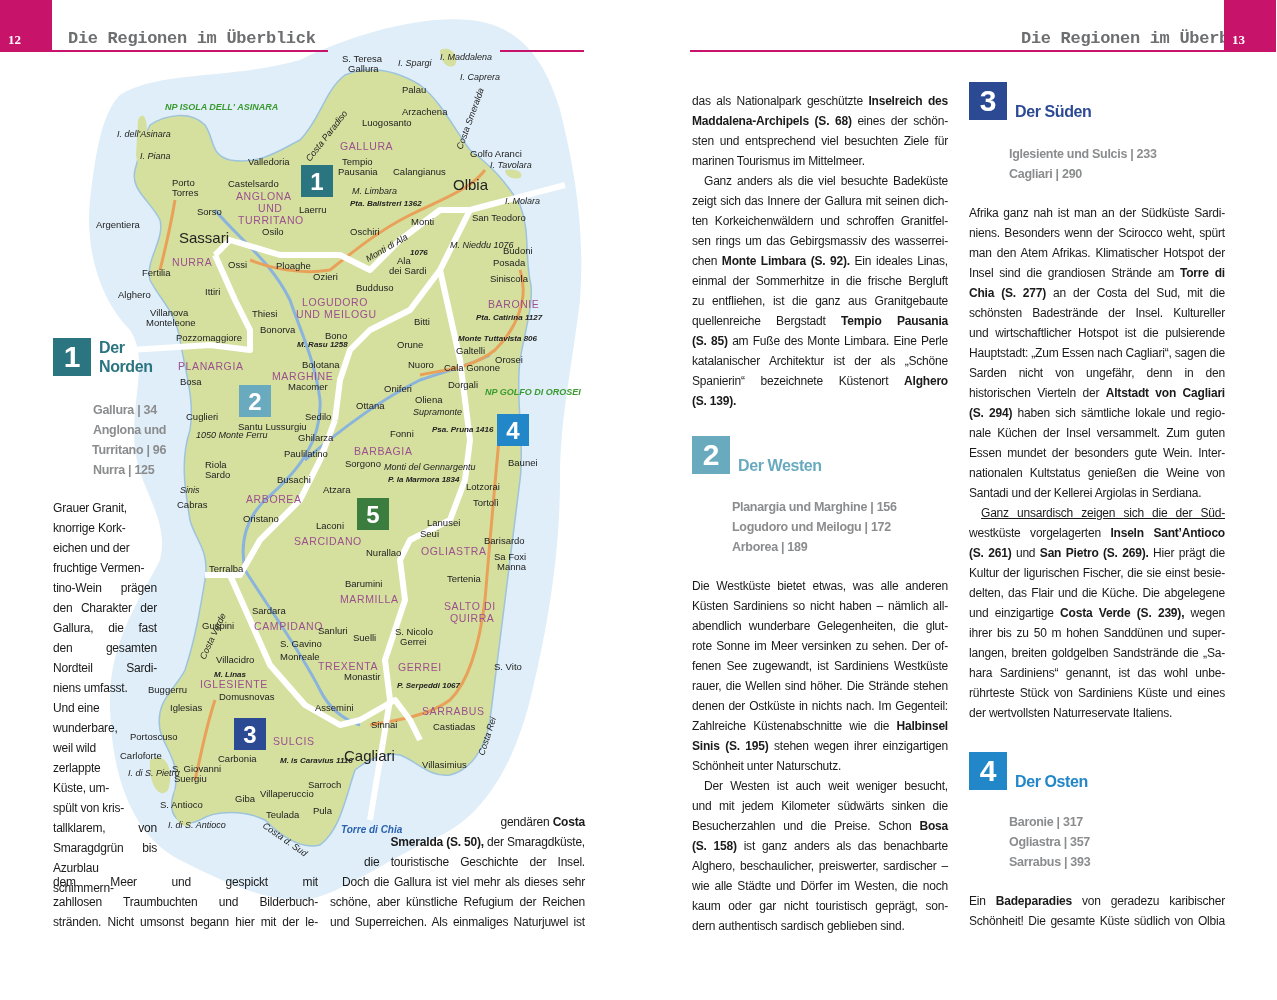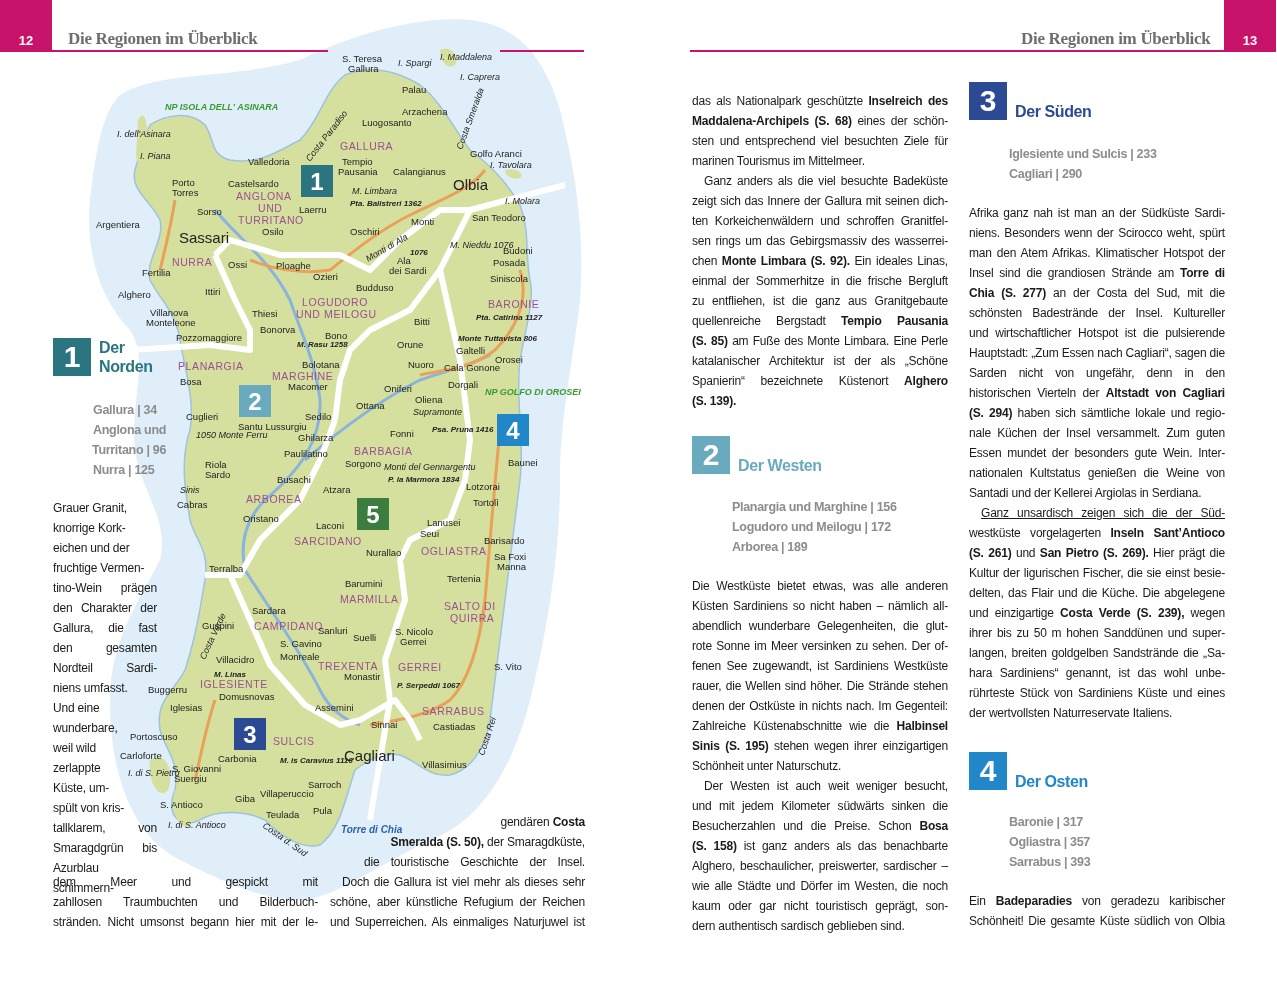--- a/index.html
+++ b/index.html
@@ -4,23 +4,23 @@
 <style>
   html, body { margin:0; padding:0; }
   body { width:1277px; height:1000px; background:#ffffff; position:relative; overflow:hidden;
          font-family:"Liberation Sans", sans-serif; color:#1a1a1a; }
   .page { position:absolute; top:0; height:1000px; }
   #page-left { left:0; width:638px; }
   #page-right { left:638px; width:639px; }
 
   
   .pnum-box { position:absolute; top:0; width:52px; height:52px; background:#c8136b; }
-  .pnum { position:absolute; bottom:4px; width:100%; text-align:center; color:#fff;
-          font-family:Liberation Sans, sans-serif; font-weight:bold; font-size:13px; }
-  .run-head { position:absolute; top:29px; font-family:Liberation Serif, serif;
+  .pnum { position:absolute; bottom:4px; width:100%; text-align:left; color:#fff;
+          font-family:Liberation Serif, serif; font-weight:bold; font-size:13px;margin-left:8px; }
+  .run-head { position:absolute; top:29px; font-family:Liberation Mono, monospace;
               font-weight:bold; font-size:17px; color:#6d6e70; letter-spacing:-0.3px; white-space:nowrap; }
   .head-rule { position:absolute; top:50px; height:2px; background:#c8136b; }
 
   
   #map { position:absolute; left:0; top:0; width:638px; height:1000px; }
   .mlabel { font-family:"Liberation Sans", sans-serif; font-size:9.5px; fill:#222; }
   .mlabel-it { font-family:"Liberation Sans", sans-serif; font-size:9px; font-style:italic; fill:#222; }
   .mreg { font-family:"Liberation Sans", sans-serif; font-size:10.5px; fill:#9b4f8d; letter-spacing:0.6px; }
   .mpeak { font-family:"Liberation Sans", sans-serif; font-size:8px; font-weight:bold; font-style:italic; fill:#222; }
   .mnp { font-family:"Liberation Sans", sans-serif; font-size:9px; font-weight:bold; font-style:italic; fill:#3a9a2f; }

